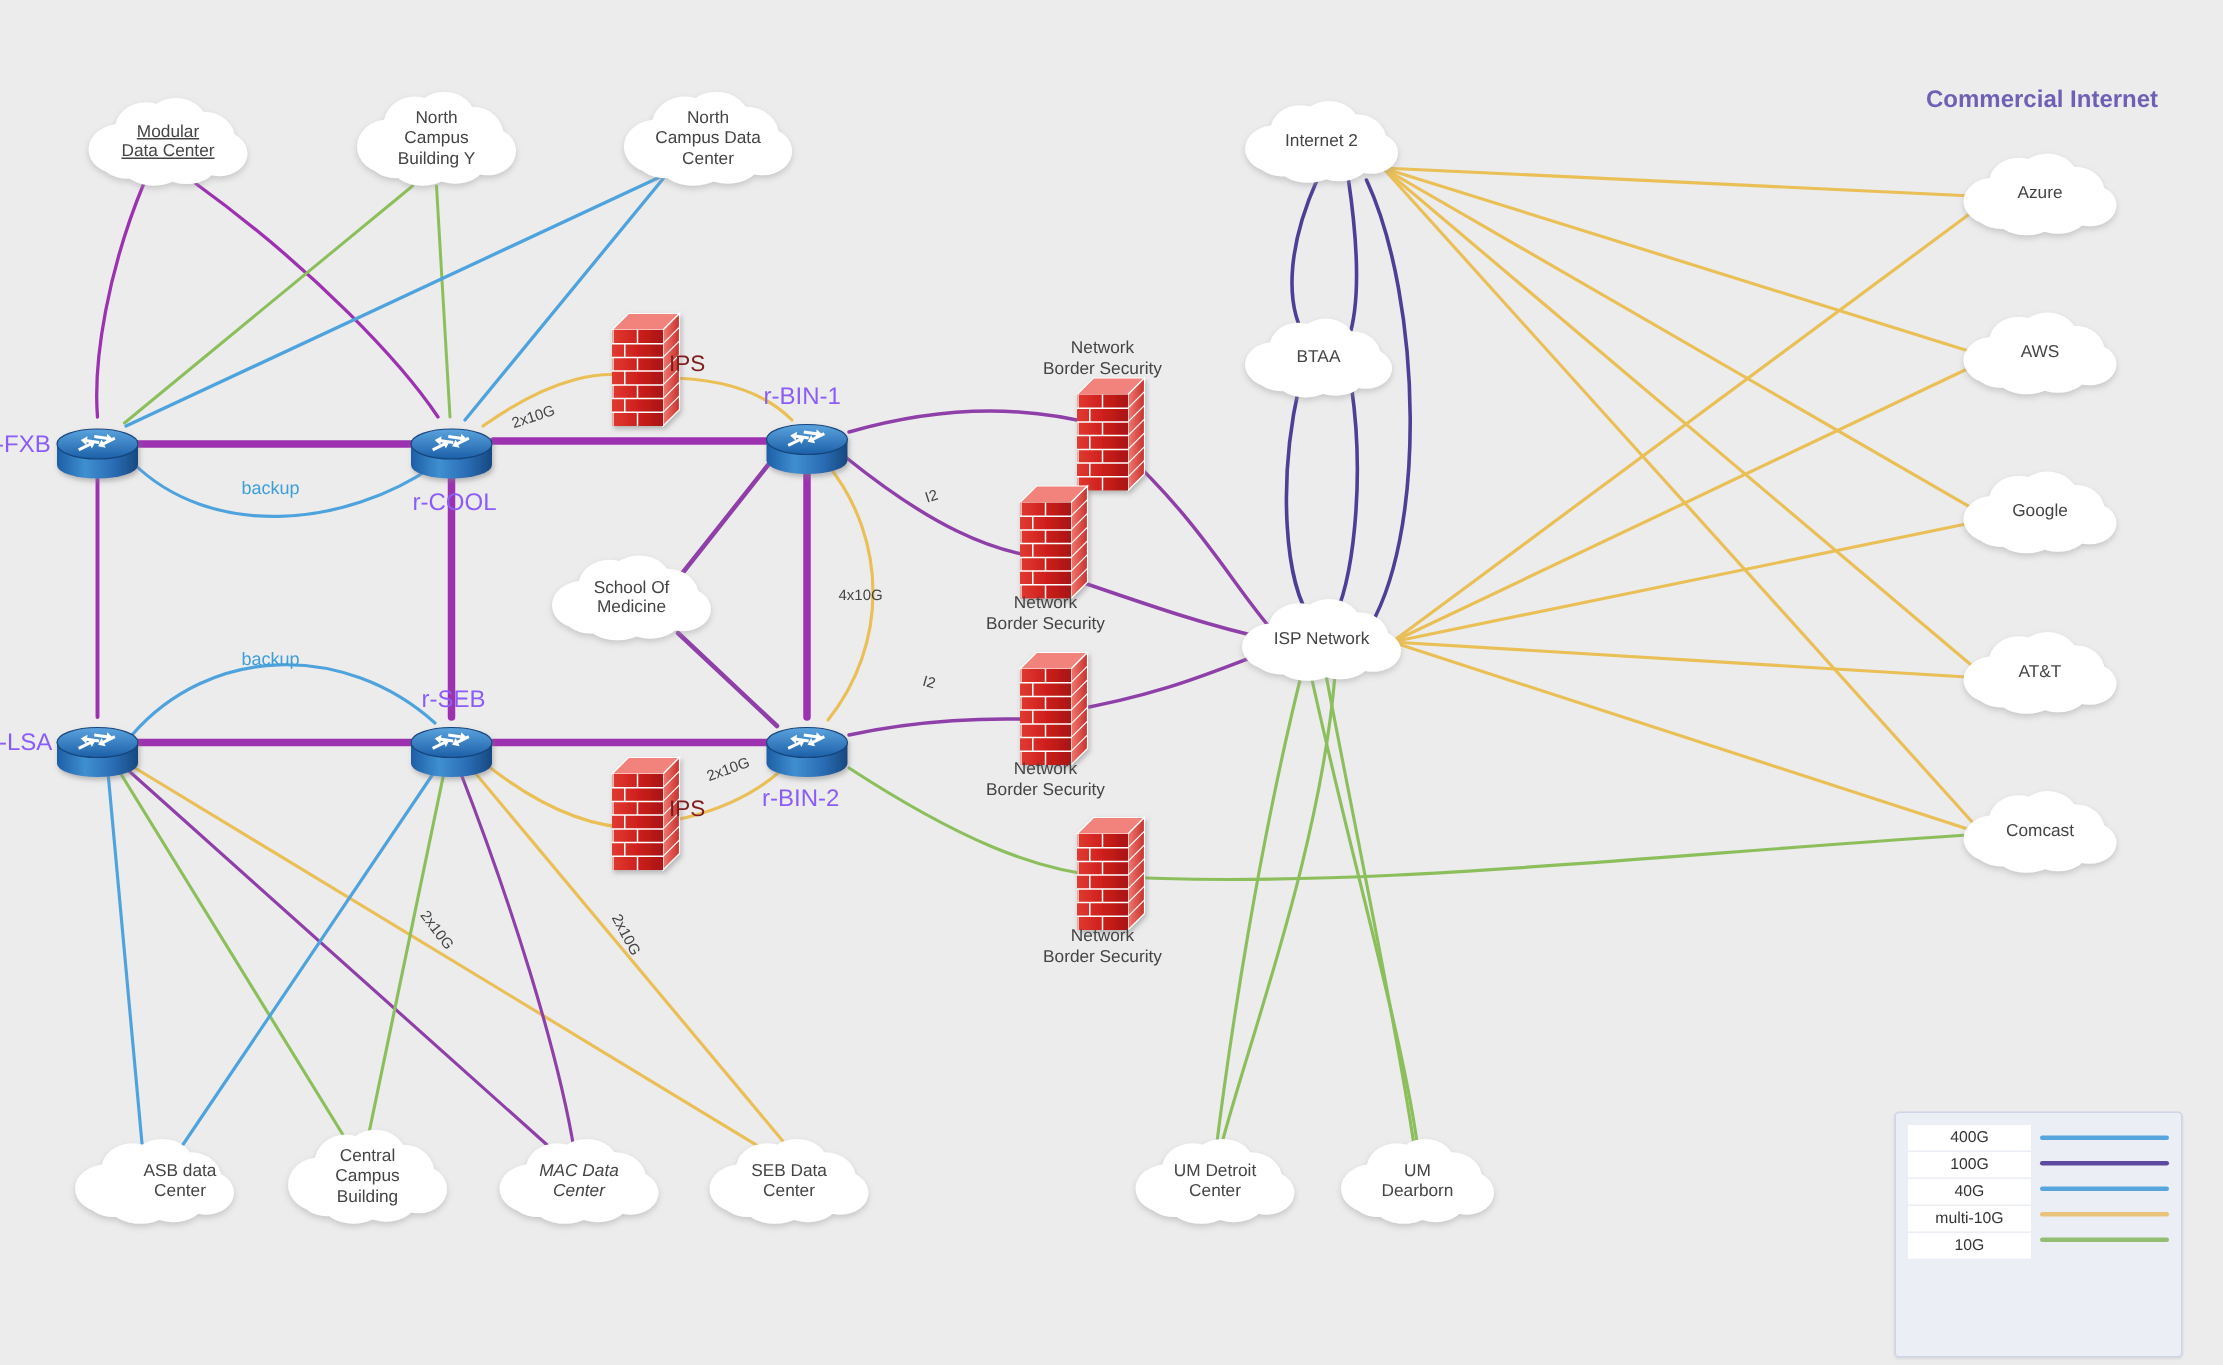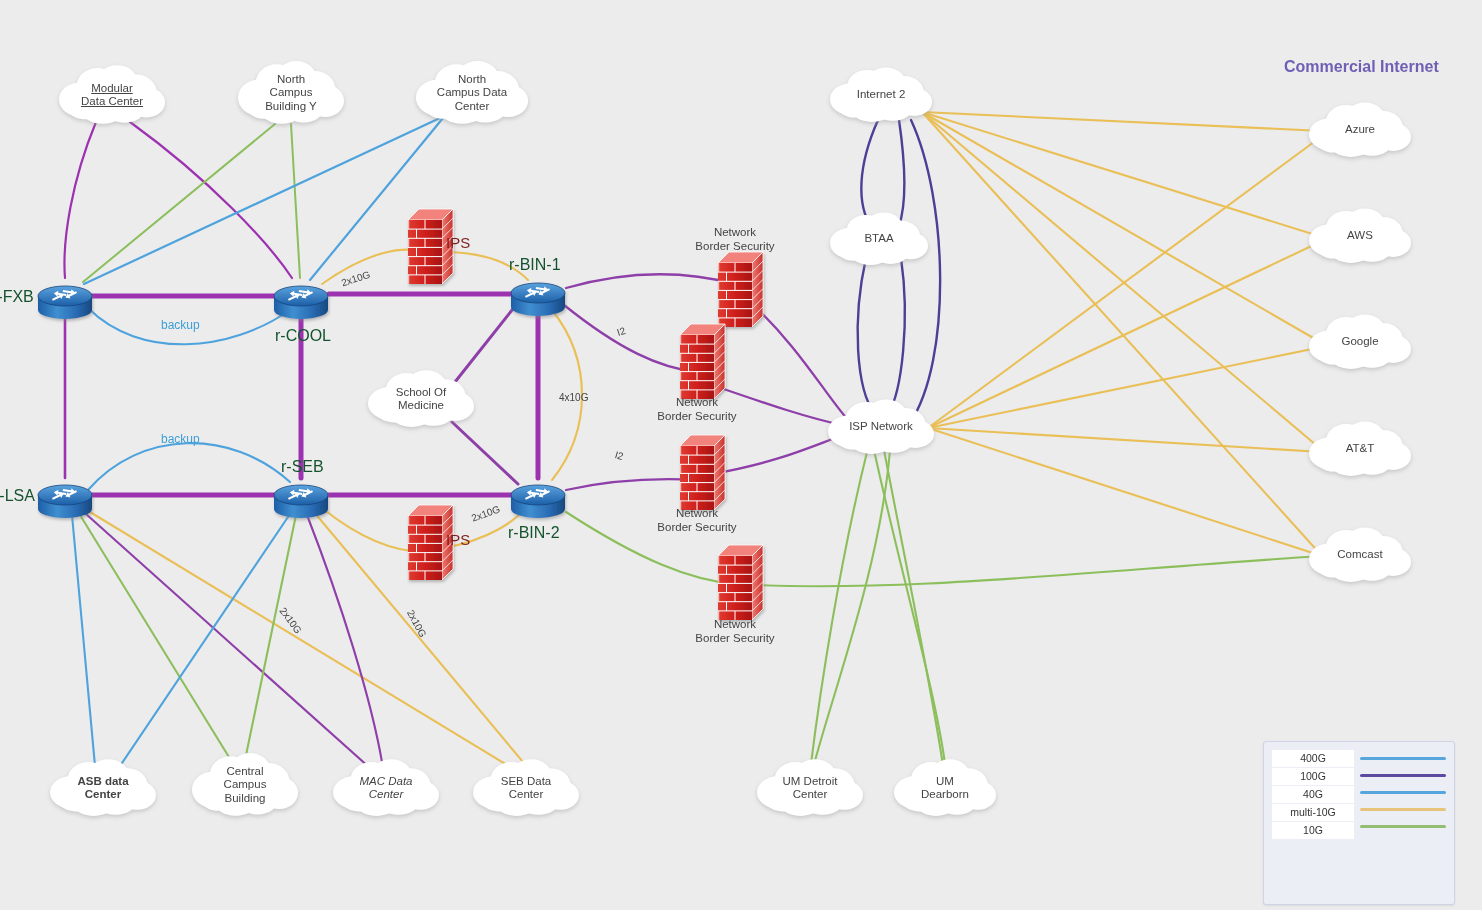--- a/index.html
+++ b/index.html
@@ -15,21 +15,21 @@
   svg#net{position:absolute;left:0;top:0;width:1482px;height:910px;}
 
   .node-label{
     position:absolute;
     font-family:"Liberation Sans", sans-serif;
     color:#3b3b3b;
     white-space:nowrap;
     pointer-events:none;
   }
   .router-name{
-    font-size:16px;color:#14532d;
+    font-size:16px;color:#8b5cf6;
   }
   .cloud-label{
     font-size:11.5px;color:#444;text-align:center;line-height:13.5px;
   }
   .fw-label{
     font-size:11.5px;color:#444;text-align:center;line-height:13.5px;
   }
   .ips-label{font-size:15px;color:#7f1d1d;}
   .link-label{
     position:absolute;font-size:10px;color:#444;white-space:nowrap;
@@ -655,21 +655,21 @@
       </div>
       <div class="node-label cloud-label" style="left: 1290px; top: 335.25px; width: 140px;">
         <div>Google</div>
       </div>
       <div class="node-label cloud-label" style="left: 1290px; top: 442.25px; width: 140px;">
         <div>AT&amp;T</div>
       </div>
       <div class="node-label cloud-label" style="left: 1290px; top: 548.25px; width: 140px;">
         <div>Comcast</div>
       </div>
-      <div class="node-label cloud-label" style="left: 33px; top: 774.5px; width: 140px; font-weight: bold;">
+      <div class="node-label cloud-label" style="left: 50px; top: 774.5px; width: 140px;">
         <div>ASB data</div>
         <div>Center</div>
       </div>
       <div class="node-label cloud-label" style="left: 175px; top: 764.75px; width: 140px;">
         <div>Central</div>
         <div>Campus</div>
         <div>Building</div>
       </div>
       <div class="node-label cloud-label" style="left: 316px; top: 774.5px; width: 140px; font-style: italic;">
         <div>MAC Data</div>

